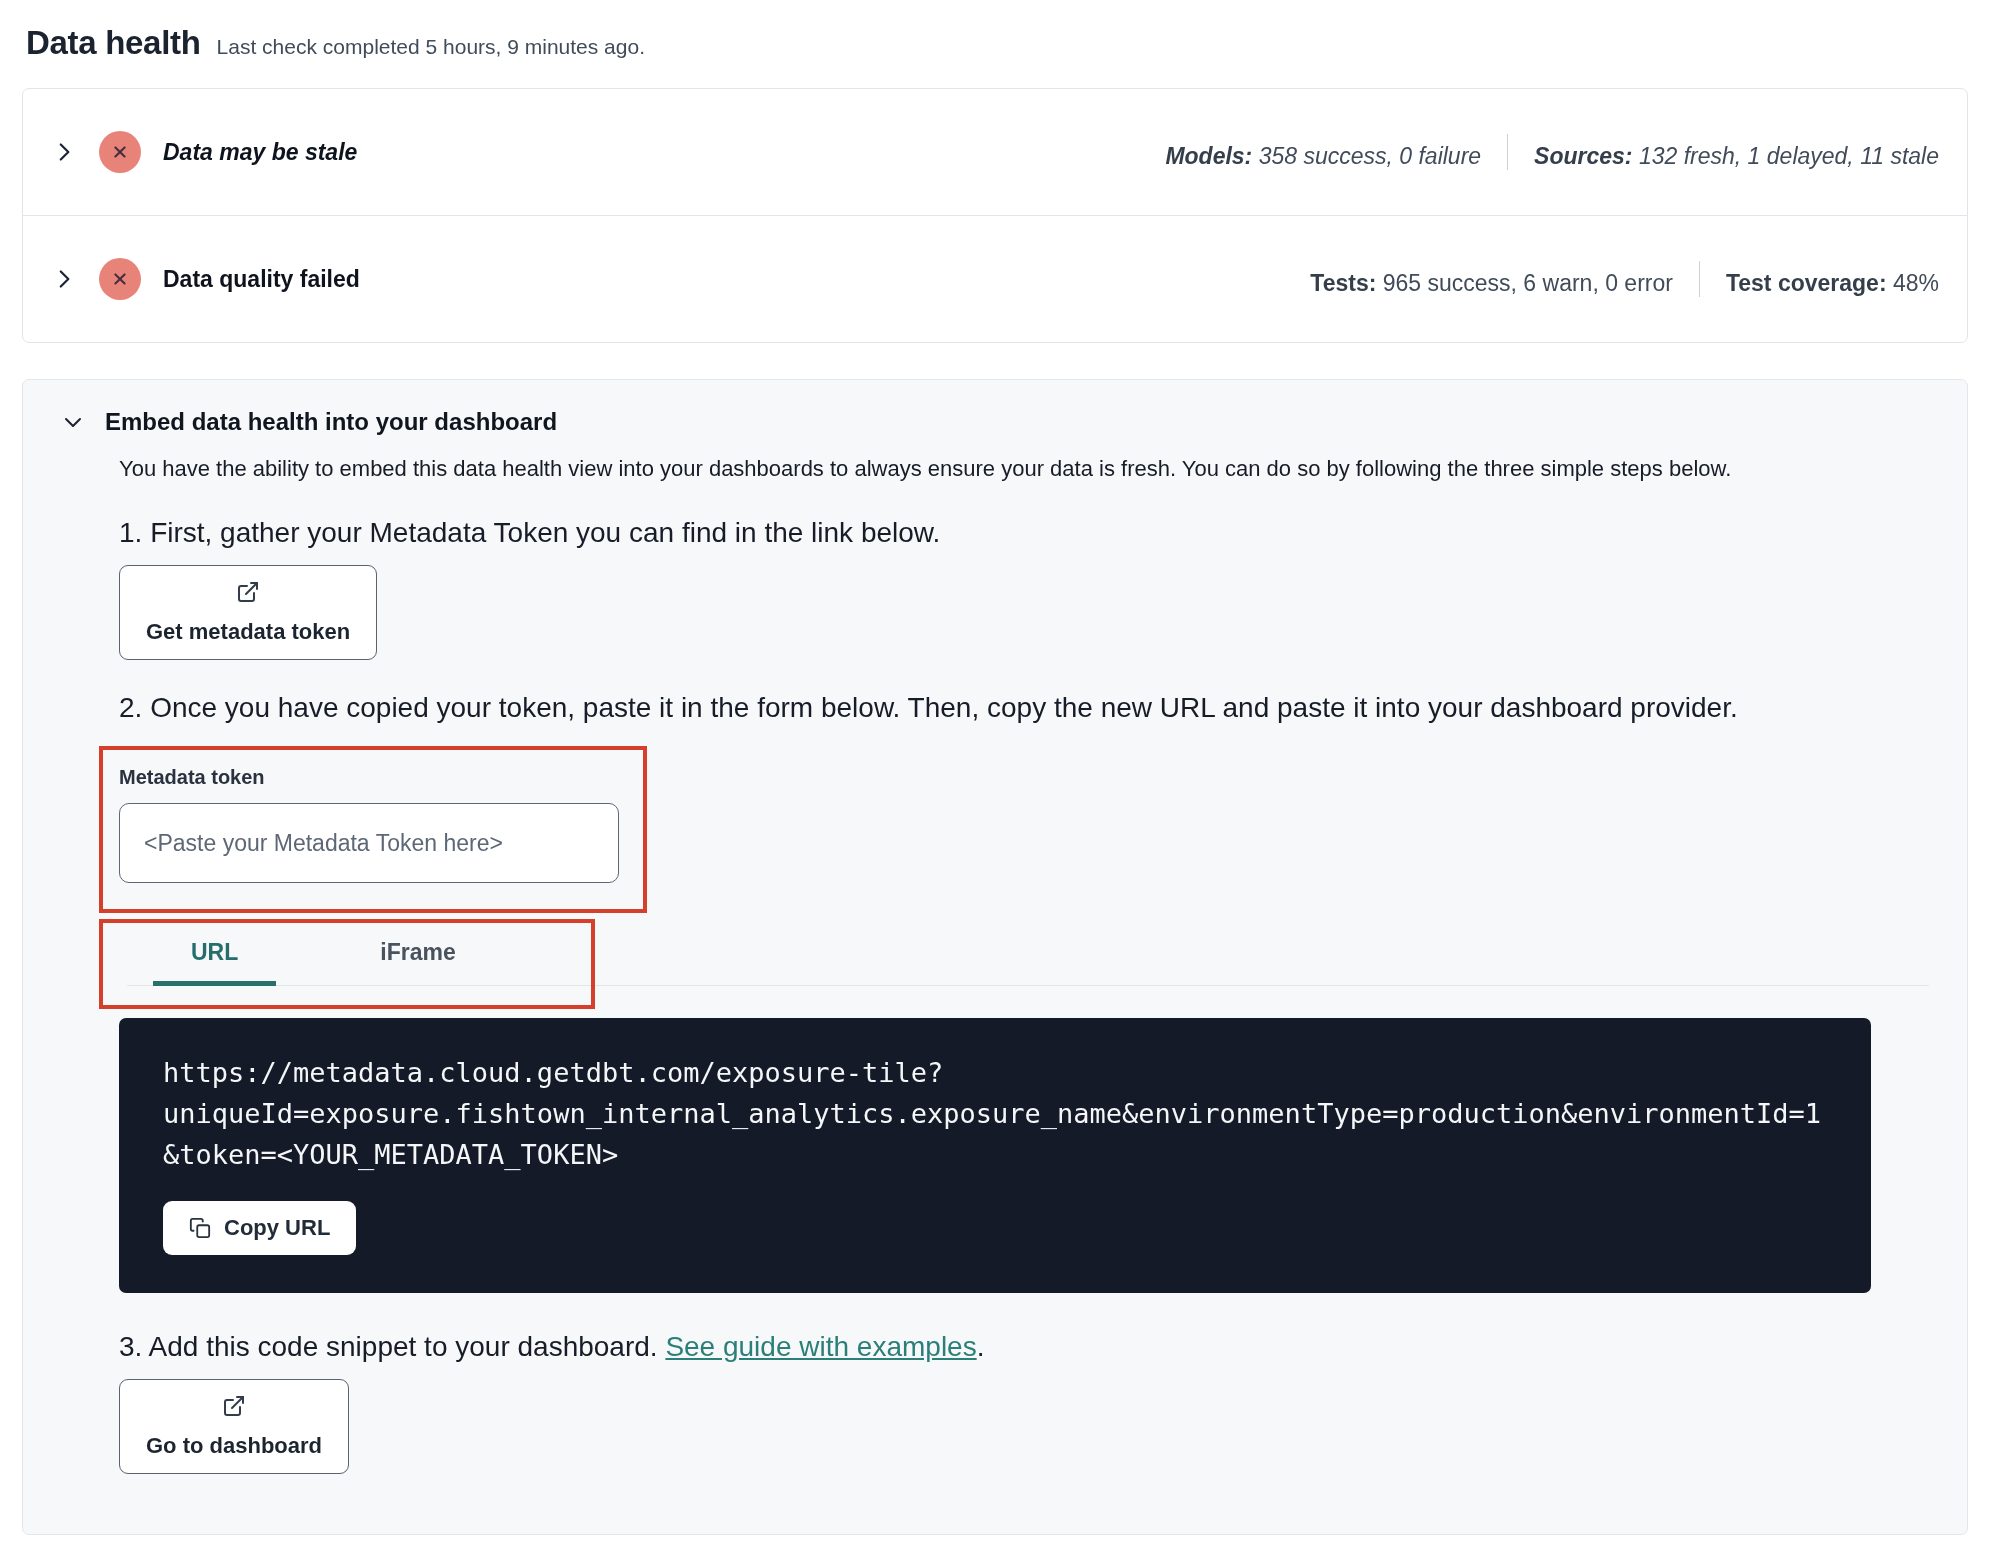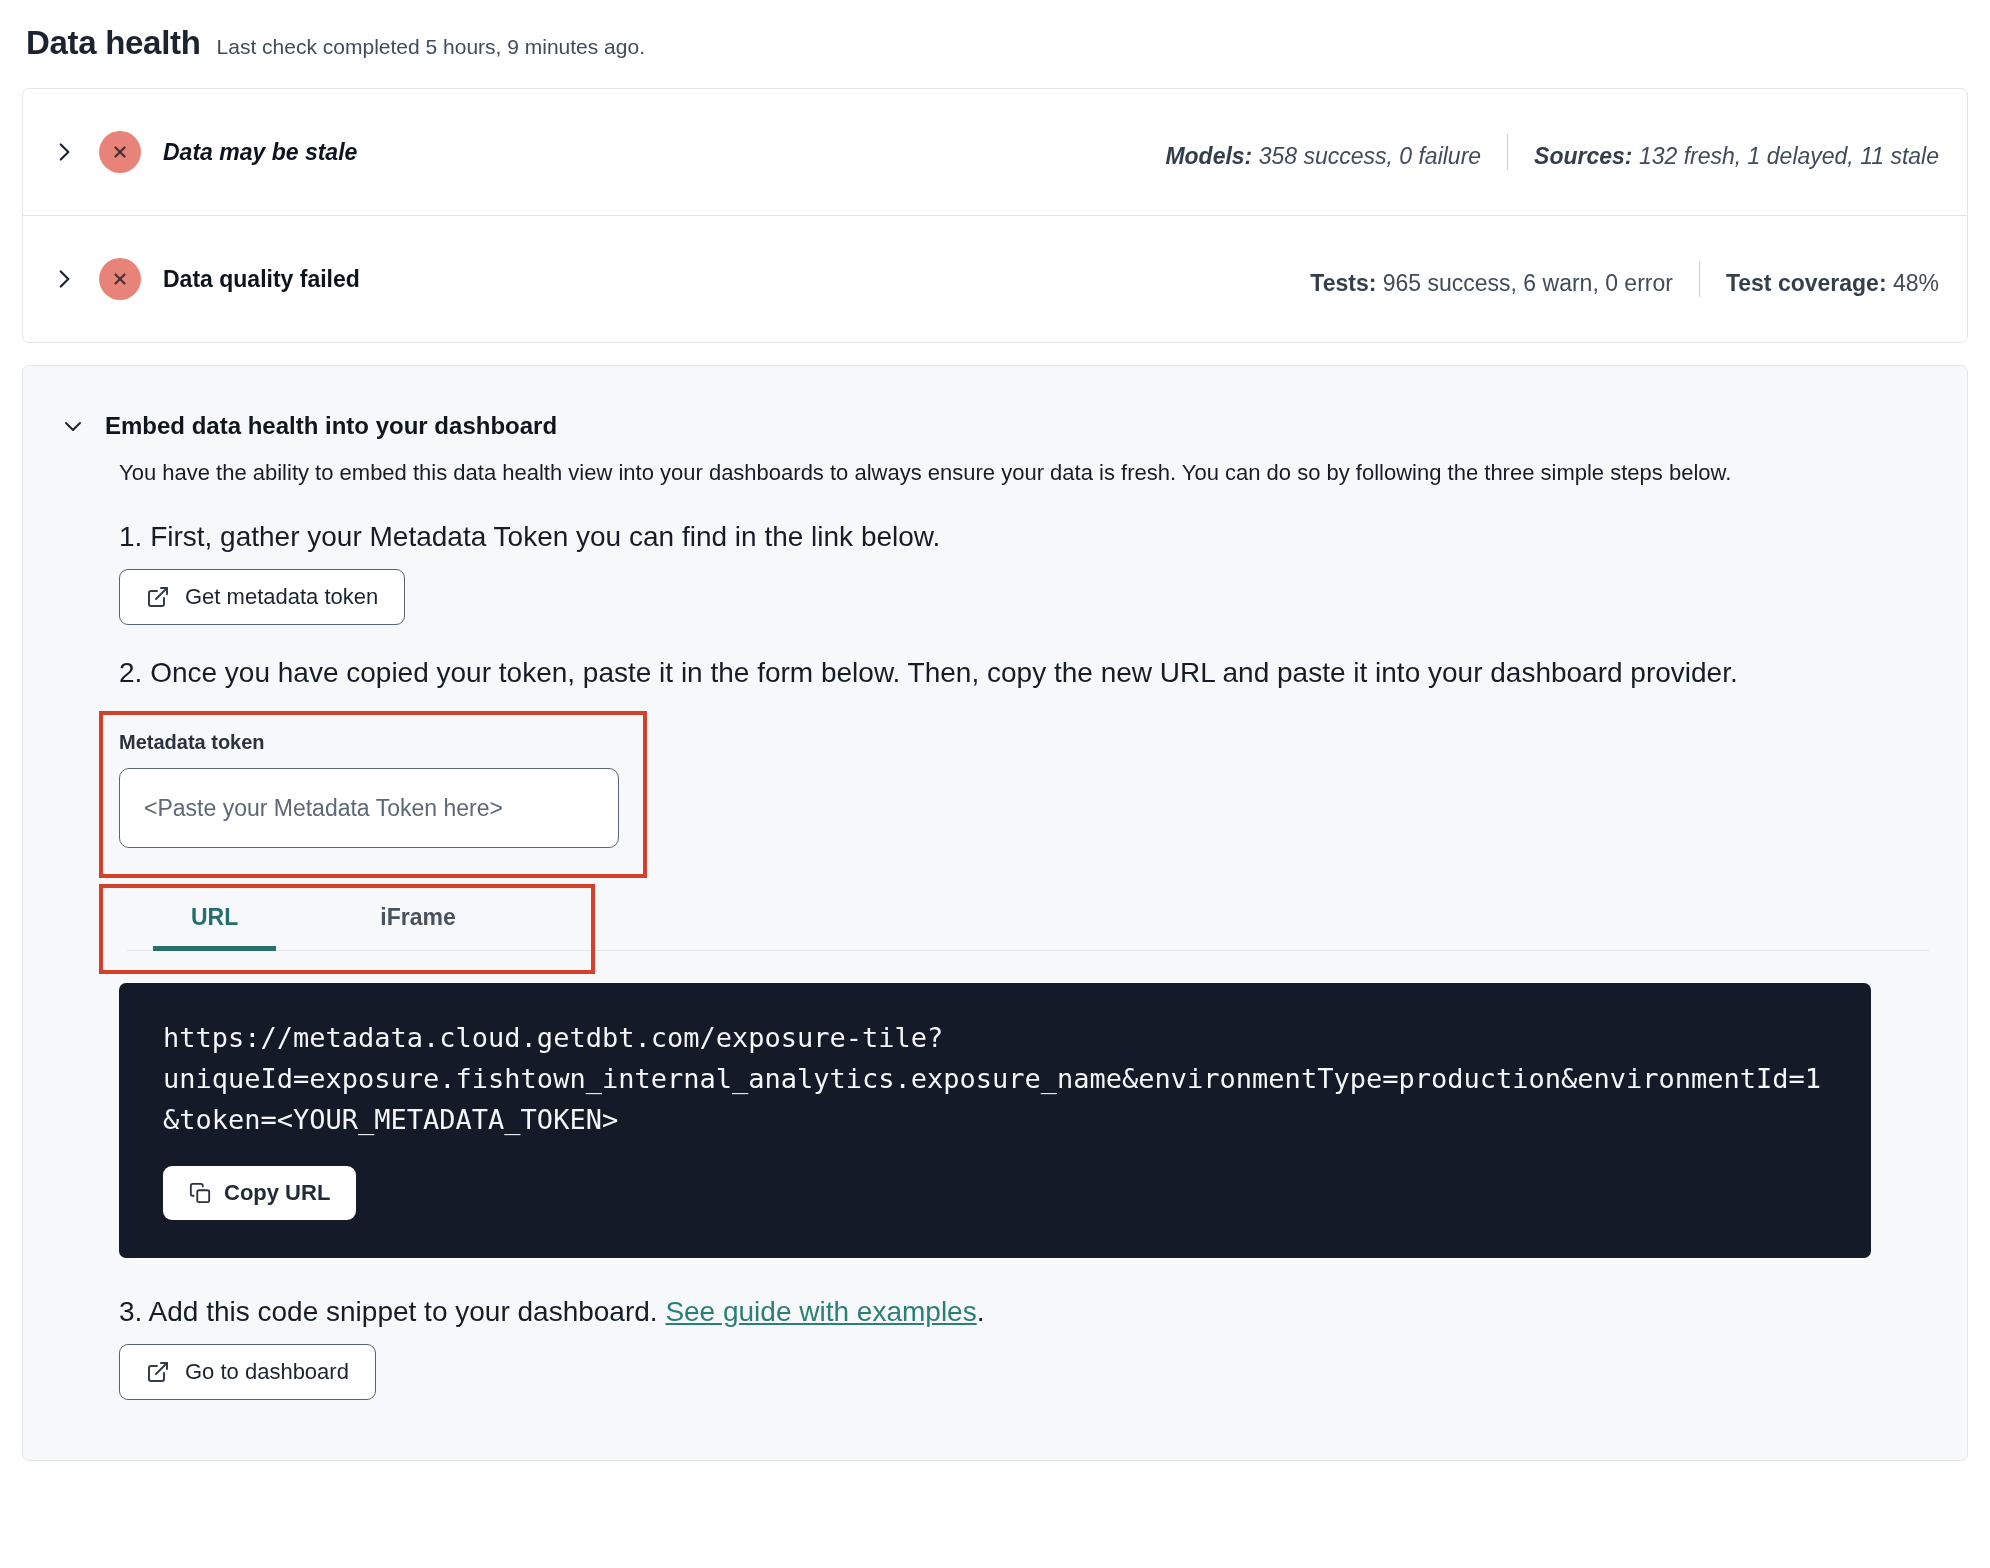--- a/index.html
+++ b/index.html
@@ -33,35 +33,35 @@
     margin-left:22px; flex:0 0 auto;
   }
   .badge svg { width:22px; height:22px; }
   .card-label { margin-left:22px; font-size:23px; font-weight:700; color:#0e141d; }
   .stats { margin-left:auto; display:flex; align-items:flex-end; font-size:23px; color:#414b59; }
   .stats b { color:#353f4c; font-weight:700; }
   .vdiv { width:1px; height:36px; background:#cdd2d8; margin:0 26px; }
 
   
   .panel {
-    margin-top:22px; background:#f7f8f9; border:1px solid #e4e7ea;
-    border-radius:7px; padding:46px 38px 60px 38px;
+    margin-top:36px; background:#f7f8f9; border:1px solid #e4e7ea;
+    border-radius:7px; padding:28px 38px 60px 38px;
   }
   .panel-hdr { display:flex; align-items:center; gap:20px; }
   .panel-hdr .chev { width:24px; height:24px; }
   .panel-title { font-size:24px; font-weight:700; color:#10161f; }
   .panel-body { margin-left:58px; }
   .desc { margin-top:16px; font-size:22px; line-height:33px; color:#161d28; max-width:1790px; }
   .step { margin-top:32px; font-size:28px; color:#161d28; }
 
   .btn {
     margin-top:16px; display:inline-flex; align-items:center; gap:15px;
     background:#fff; border:1.5px solid #59626f; border-radius:9px;
     padding:14px 26px; font-family:"Liberation Sans",sans-serif;
-    font-size:22px; font-weight:400; color:#1c2430; cursor:pointer;
+    font-size:22px; font-weight:700; color:#1c2430; cursor:pointer;flex-direction:column;
   }
   .btn svg { width:24px; height:24px; color:#333c49; }
 
   
   .anno { border:4px solid #d5402c; }
   .token-box { margin-top:22px; margin-left:-20px; width:548px; padding:16px 0 26px 16px; }
   .field-label { font-size:20px; font-weight:700; color:#2a3240; }
   .token-input {
     display:block; margin-top:14px; width:500px; height:80px;
     border:1.6px solid #5c6775; border-radius:10px; background:#fff;

